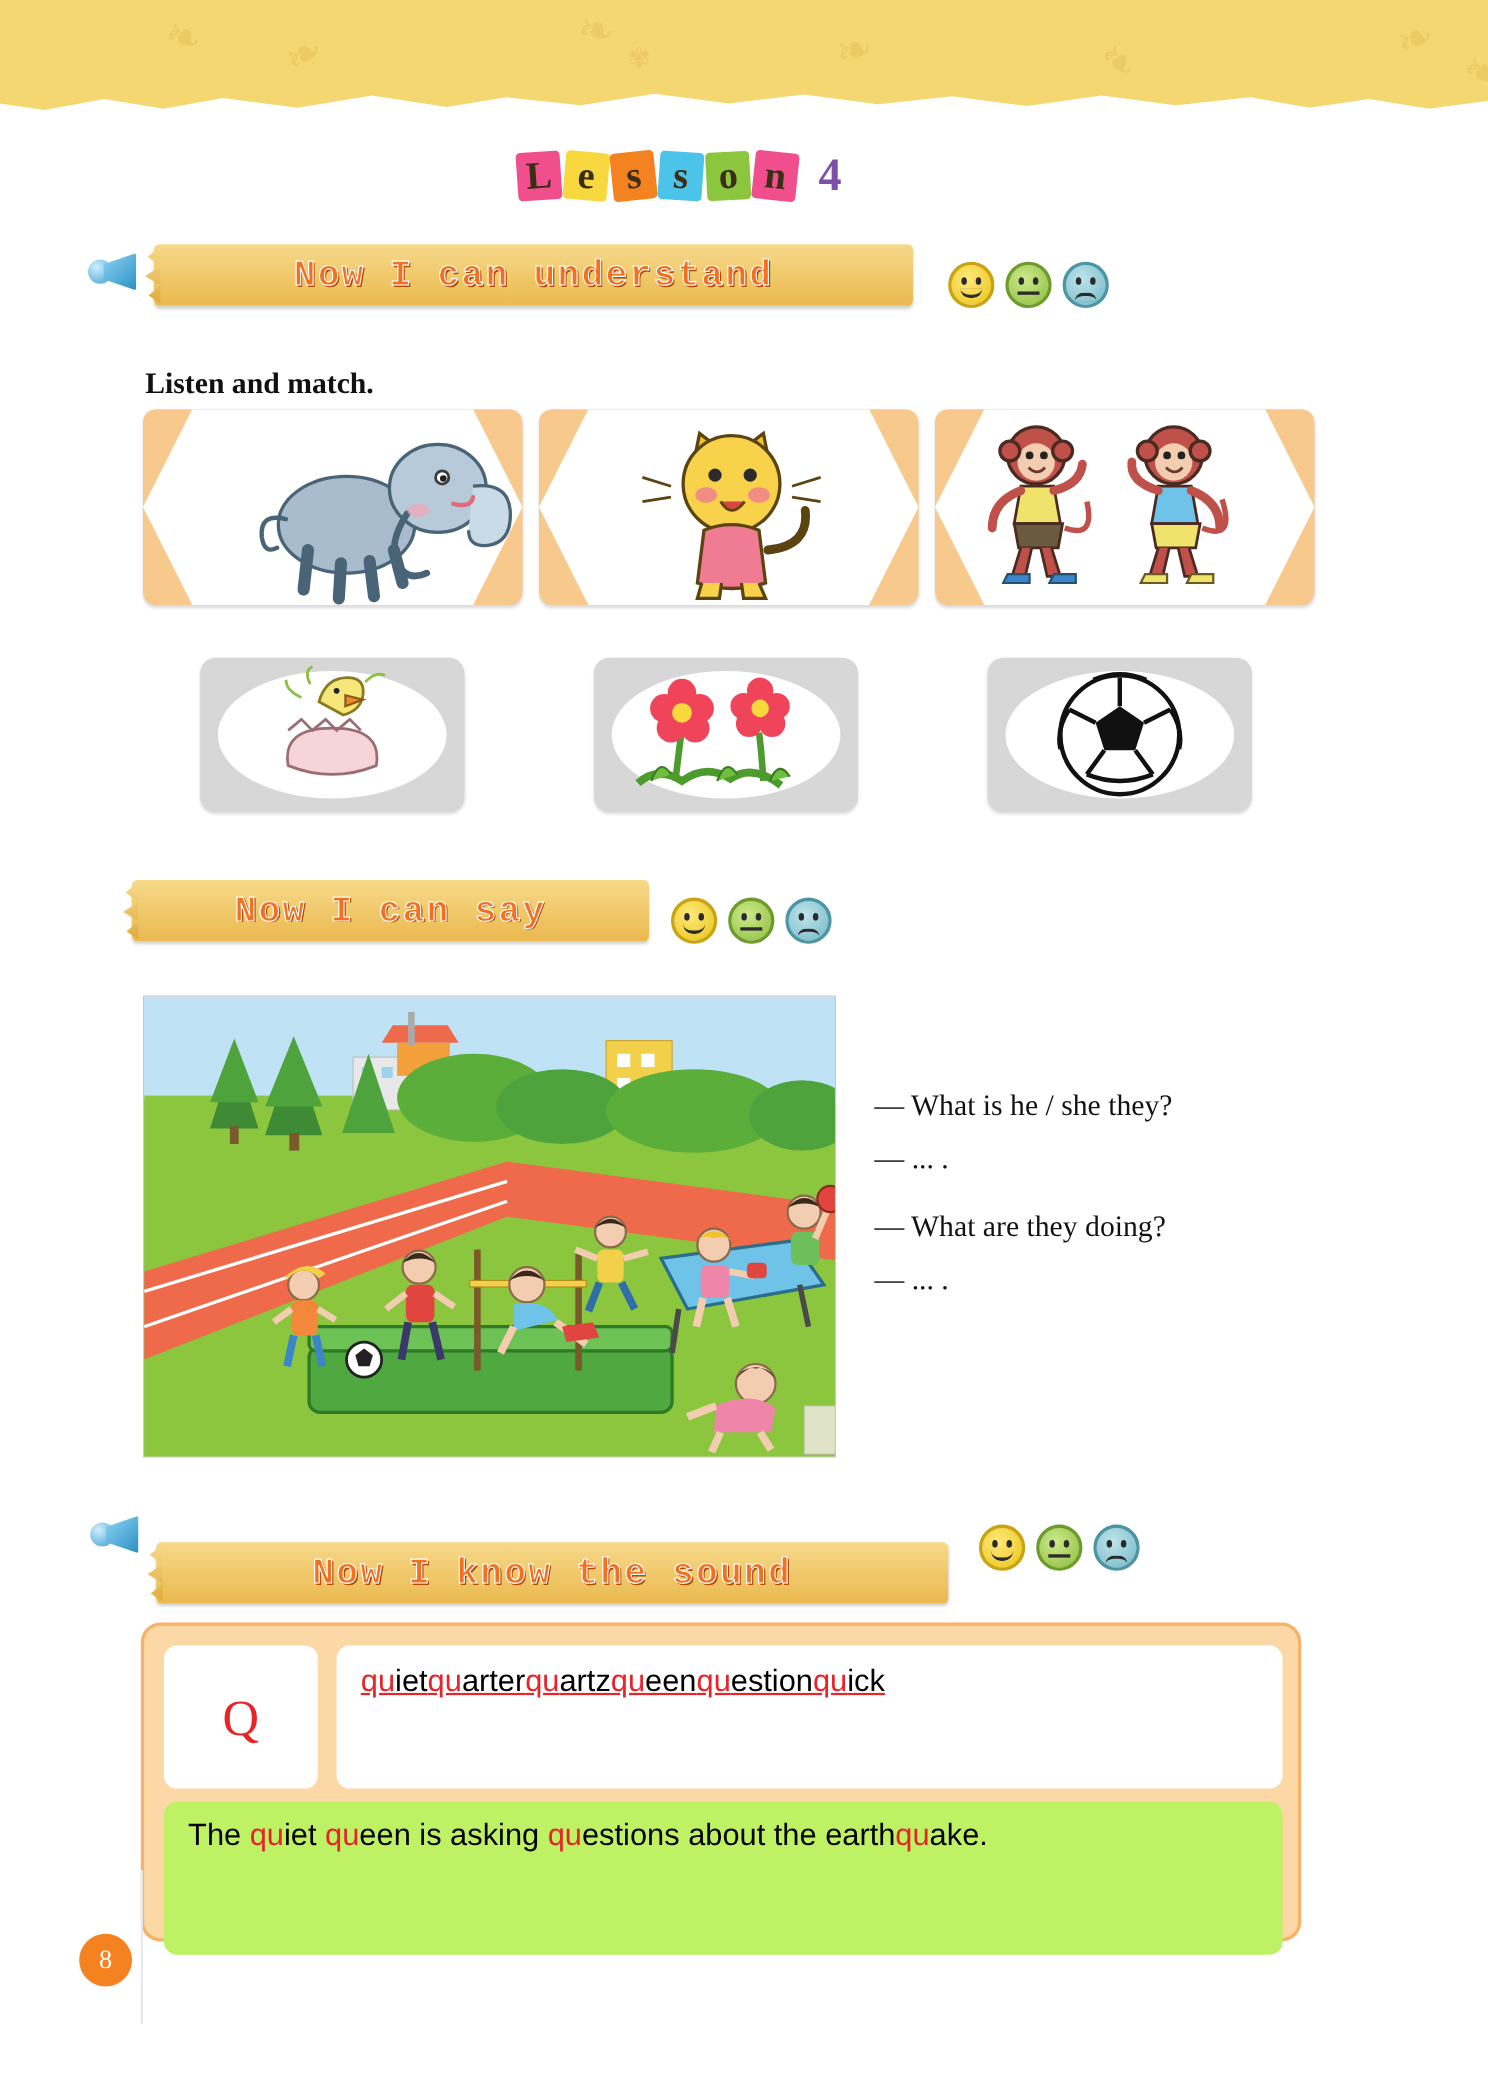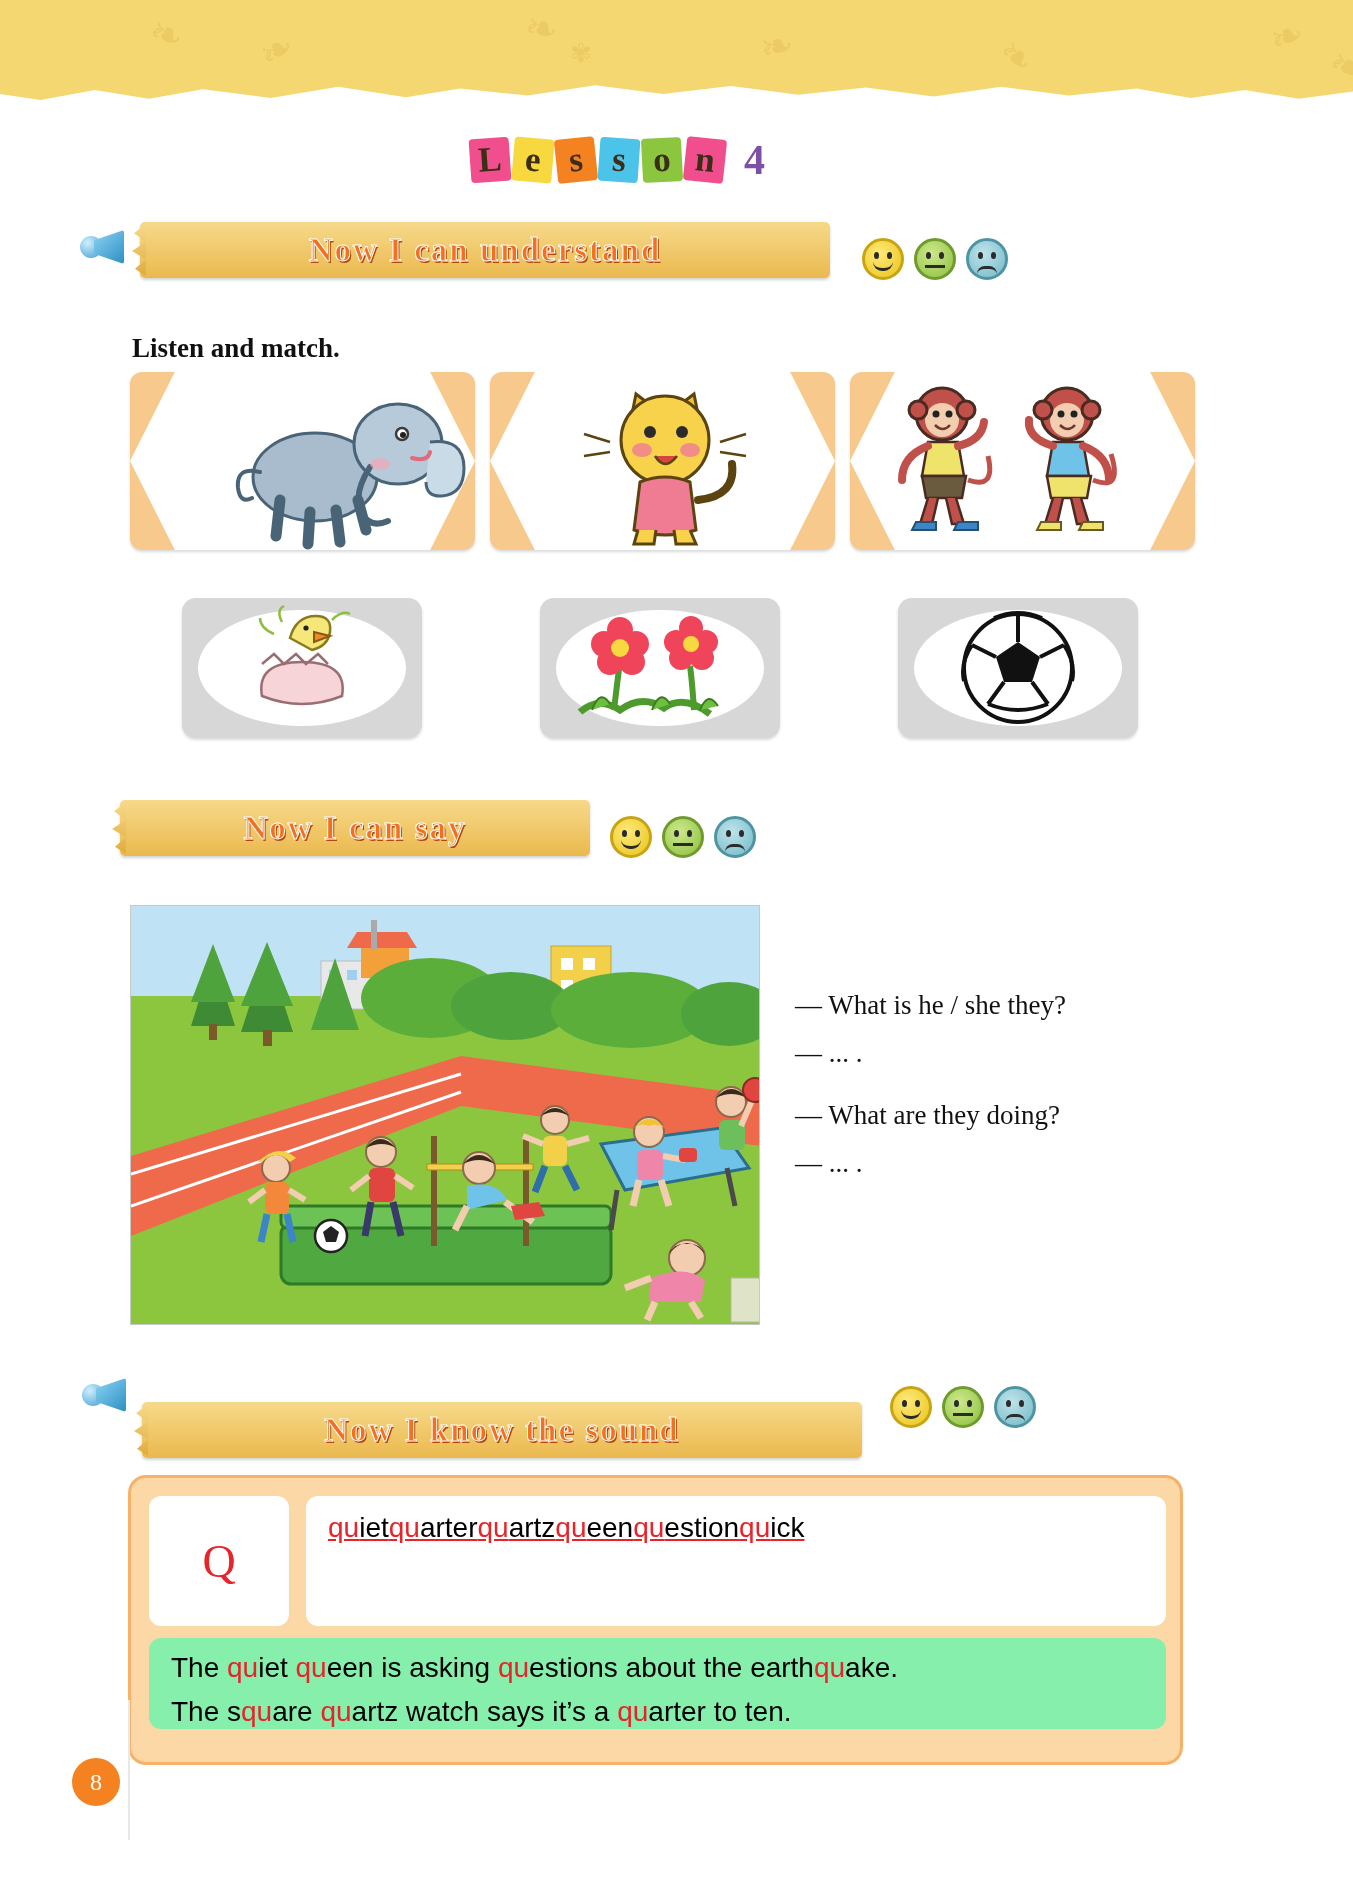--- a/index.html
+++ b/index.html
@@ -56,21 +56,21 @@
     display:flex; align-items:center; justify-content:center;
     box-shadow:0 2px 3px rgba(0,0,0,.18);
   }
   .banner:before{
     content:""; position:absolute; left:-14px; top:2px; width:20px; height:52px;
     background:linear-gradient(#f7d98a,#e0ab3d);
     clip-path:polygon(100% 0,40% 18%,100% 34%,30% 52%,100% 68%,45% 86%,100% 100%);
   }
   .banner-text{
     color:#f37021; font-size:33px; font-weight:bold; letter-spacing:2px;
-    font-family:Liberation Serif, serif;
+    font-family:Liberation Mono, monospace;
     -webkit-text-stroke:1px #ffffff;
     text-shadow:1.5px 1.5px 0 #b24a0c;
     white-space:nowrap;
   }
   .horn{
     position:absolute; width:52px; height:52px;
   }
   .horn .cone{
     position:absolute; left:14px; top:8px; width:30px; height:34px;
     background:linear-gradient(135deg,#8fd4f2,#2a8fc4);
@@ -145,22 +145,22 @@
   .qcell span{ color:#e8232a; font-size:46px; font-family:"Liberation Serif", serif; }
   .wordcell{
     position:absolute; left:175px; top:18px; width:860px; height:130px;
     background:#fff; border-radius:12px; padding:16px 22px;
   }
   .wordline{ font-size:28px; color:#e8232a; font-family:"Liberation Sans", sans-serif; white-space:nowrap; }
   .wordline .blk{ color:#000; }
   .wordline span{ margin-right:0; }
   .w { display:inline-block; margin-right:34px;text-decoration:underline; }
   .sentcell{
-    position:absolute; left:18px; top:160px; width:1017px; height:91px;
-    background:#86efac; border-radius:12px; padding:14px 22px;
+    position:absolute; left:18px; top:160px; width:1017px; height:139px;
+    background:#bef264; border-radius:12px; padding:14px 22px;
   }
   .sent{ font-size:28px; color:#000; margin-bottom:12px; font-family:"Liberation Sans", sans-serif;}
   .sent b{ color:#e8232a; font-weight:normal; }
 
   
   .pagenum{
     position:absolute; left:72px; top:1758px; width:48px; height:48px;
     border-radius:50%; background:#f58220; color:#fff;
     display:flex; align-items:center; justify-content:center;
     font-size:24px; font-family:"Liberation Serif", serif;
@@ -495,18 +495,17 @@
 
 <div class="phbox">
   <div class="qcell">
     <span>Q</span>
   </div>
   <div class="wordcell">
     <div class="wordline" id="wl1"><span class="w"><span>qu</span><span class="blk">iet</span></span><span class="w"><span>qu</span><span class="blk">arter</span></span><span class="w"><span>qu</span><span class="blk">artz</span></span><span class="w"><span>qu</span><span class="blk">een</span></span><span class="w"><span>qu</span><span class="blk">estion</span></span><span class="w"><span>qu</span><span class="blk">ick</span></span></div>
   </div>
   <div class="sentcell">
     <div class="sent" id="s1">The <b>qu</b>iet <b>qu</b>een is asking <b>qu</b>estions about the earth<b>qu</b>ake.</div>
-    <div class="sent" id="s2">The s<b>qu</b>are <b>qu</b>artz watch says it’s a <b>qu</b>arter to ten.</div>
   </div>
 </div>
 
 <div class="pageedge"></div>
 <div class="pagenum">8</div>
 
 </body></html>

